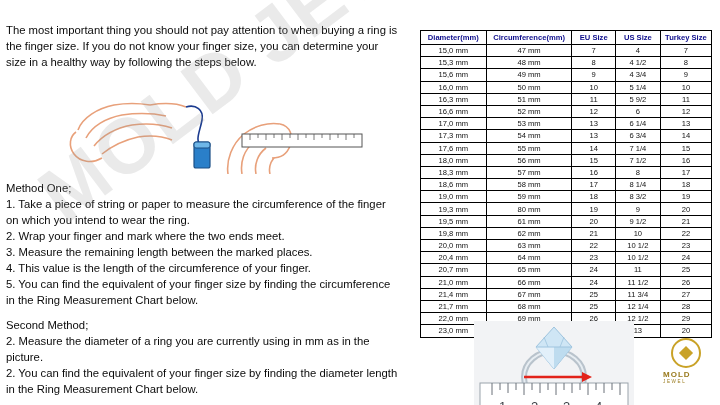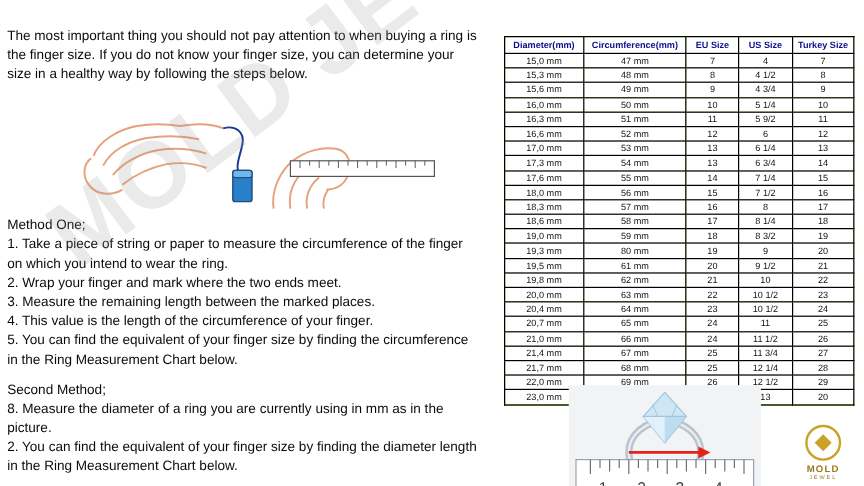--- a/index.html
+++ b/index.html
@@ -93,21 +93,21 @@
     position: absolute;
     left: 420px;
     top: 12px;
     width: 292px;
   }
   table.size-chart {
     border-collapse: collapse;
     width: 292px;
     font-size: 7.6px;
     color: #111;
-    background: #84cc16;
+    background: #a16207;
   }
   table.size-chart th,
   table.size-chart td {
     border: 1px solid #000;
     text-align: center;
     padding: 0px 1px;
     height: 11.2px;
     line-height: 11px;
     white-space: nowrap;
   }
@@ -136,24 +136,23 @@
     height: 98px;
     background: #f4f5f7;
     overflow: hidden;
   }
   .ring-photo svg { display:block; }
 
   
   .logo {
     position: absolute;
     left: 663px;
-    top: 336px;
+    top: 320px;
     width: 46px;
     height: 46px;
-    text-align: center;
   }
   .logo-circle {
     width: 26px;
     height: 26px;
     border: 2px solid #c9a227;
     border-radius: 50%;
     margin: 0 auto;
     position: relative;
   }
   .logo-circle:after {
@@ -245,21 +244,21 @@
       <p>2. Wrap your finger and mark where the two ends meet.</p>
       <p>3. Measure the remaining length between the marked places.</p>
       <p>4. This value is the length of the circumference of your finger.</p>
       <p>5. You can find the equivalent of your finger size by finding the circumference in the Ring Measurement Chart below.</p>
     </div>
 
     <div class="spacer-sm"></div>
 
     <div class="method-block">
       <p class="method-title">Second Method;</p>
-      <p>8. Measure the diameter of a ring you are currently using in mm as in the picture.</p>
+      <p>2. Measure the diameter of a ring you are currently using in mm as in the picture.</p>
       <p>2. You can find the equivalent of your finger size by finding the diameter length in the Ring Measurement Chart below.</p>
     </div>
 
   </div>
 
   <div class="watermark">MOLD JEWEL</div>
   <div class="watermark2">EL</div>
 
   <div class="table-wrap">
     <table class="size-chart">

